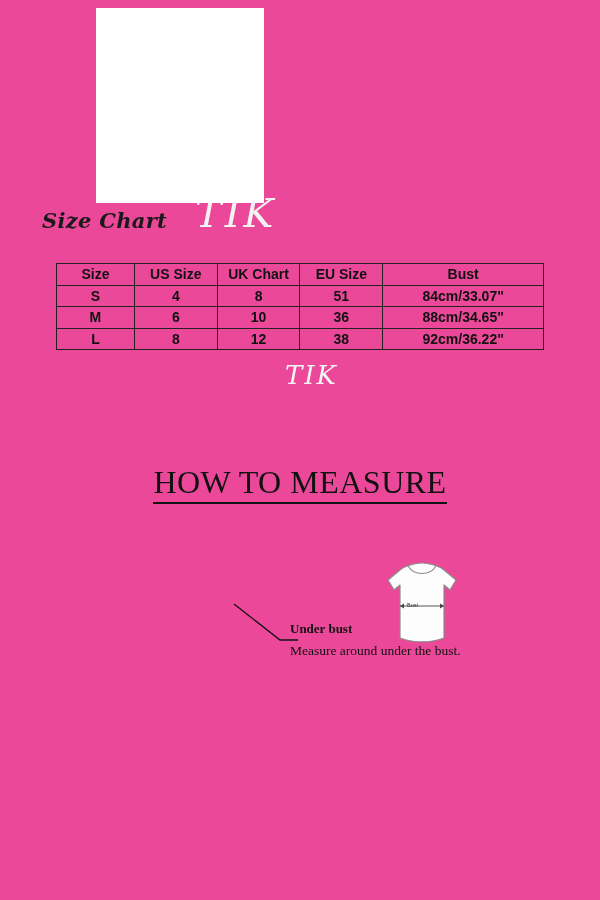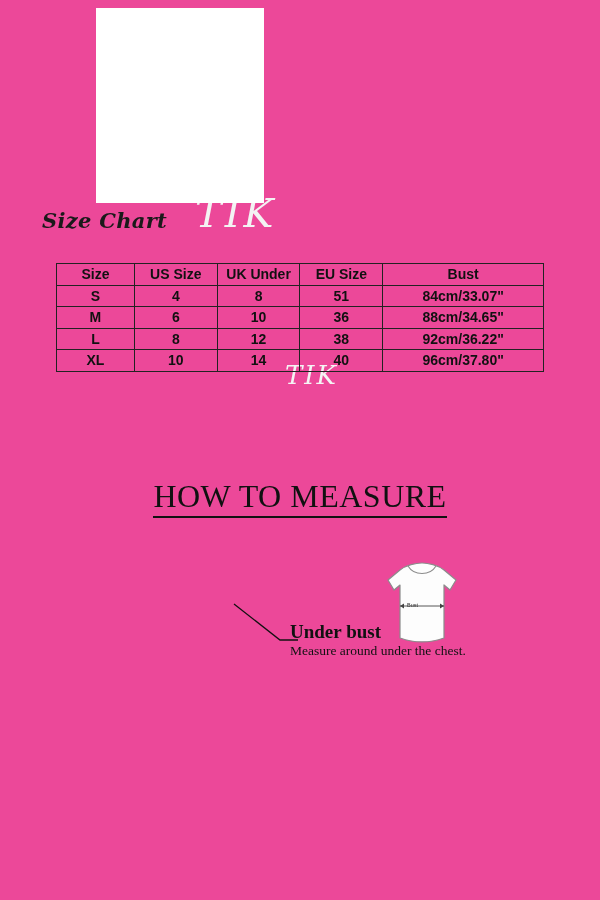--- a/index.html
+++ b/index.html
@@ -90,21 +90,20 @@
   
   .how-title {
     position: absolute;
     top: 464px;
     left: 0; right: 0;
     text-align: center;
     font-family: "Liberation Serif", serif;
     font-size: 32px;
     color: #111111;
     letter-spacing: 0.5px;
-    margin-top: 14px;
   }
   .how-title span {
     border-bottom: 2px solid #111111;
     padding-bottom: 2px;
   }
 
   
   .photo {
     position: absolute;
     left: 96px;
@@ -121,21 +120,21 @@
     left: 232px;
     top: 600px;
     width: 66px;
     height: 44px;
   }
   .anno-label {
     position: absolute;
     left: 290px;
     top: 621px;
     font-family: "Liberation Serif", serif;
-    font-size: 19px;
+    font-size: 13px;
     font-weight: bold;
     color: #111111;
     text-align: center;
   }
   .anno-desc {
     position: absolute;
     left: 290px;
     top: 643px;
     font-family: "Liberation Serif", serif;
     font-size: 13.5px;
@@ -175,21 +174,21 @@
         <col class="c-size">
           <col class="c-us">
           <col class="c-uk">
           <col class="c-eu">
           <col class="c-bust">
       </colgroup>
       <thead>
         <tr>
           <th>Size</th>
           <th>US Size</th>
-          <th>UK Under</th>
+          <th>UK Chart</th>
           <th>EU Size</th>
           <th>Bust</th>
         </tr>
       </thead>
       <tbody>
         <tr>
           <td class="val">S</td>
           <td class="val">4</td>
           <td class="val">8</td>
           <td class="val">51</td>
@@ -202,27 +201,20 @@
           <td class="val">36</td>
           <td class="val">88cm/34.65"</td>
         </tr>
         <tr>
           <td class="val">L</td>
           <td class="val">8</td>
           <td class="val">12</td>
           <td class="val">38</td>
           <td class="val">92cm/36.22"</td>
         </tr>
-        <tr>
-          <td class="val">XL</td>
-          <td class="val">10</td>
-          <td class="val">14</td>
-          <td class="val">40</td>
-          <td class="val">96cm/37.80"</td>
-        </tr>
       </tbody>
     </table>
   </div>
 
   <div class="how-title">
     <span>HOW TO MEASURE</span>
   </div>
 
   <div class="photo">
     <div class="bg"></div>
@@ -262,21 +254,21 @@
 
       <rect x="0" y="186" width="168" height="9" fill="#ffffff"></rect>
     </svg>
   </div>
 
   <svg class="leader" viewBox="0 0 66 44">
     <path d="M2 4 L48 40 L66 40" stroke="#111111" stroke-width="1.3" fill="none"></path>
   </svg>
 
   <div class="anno-label">Under bust</div>
-  <div class="anno-desc">Measure around under the chest.</div>
+  <div class="anno-desc">Measure around under the bust.</div>
 
   <svg class="sketch" viewBox="0 0 105 90">
     <path d="M30 10 C36 5 46 3 52 3 C58 3 68 5 74 10 L86 20 L80 30 L74 25 L74 78 C60 83 44 83 30 78 L30 25 L24 30 L18 20 Z" fill="#fdfdfd" stroke="#8c8c8c" stroke-width="1.2" stroke-linejoin="round"></path>
     <path d="M38 6 C44 16 60 16 66 6" fill="none" stroke="#8c8c8c" stroke-width="1.1"></path>
     <path d="M30 46 L74 46" stroke="#444444" stroke-width="0.9"></path>
     <path d="M30 46 l4 -2.5 l0 5 Z" fill="#444444"></path>
     <path d="M74 46 l-4 -2.5 l0 5 Z" fill="#444444"></path>
   </svg>
   <div class="sketch-label">Bust</div>
 

